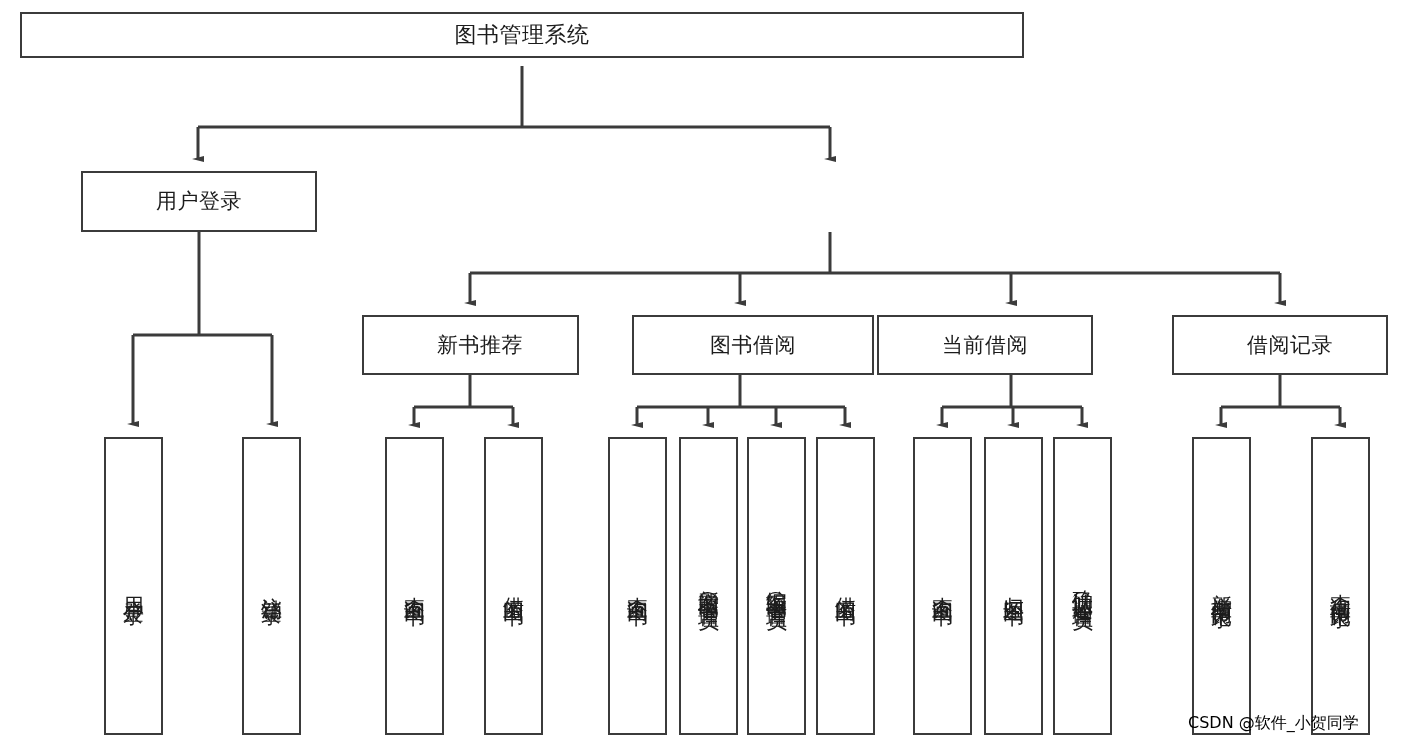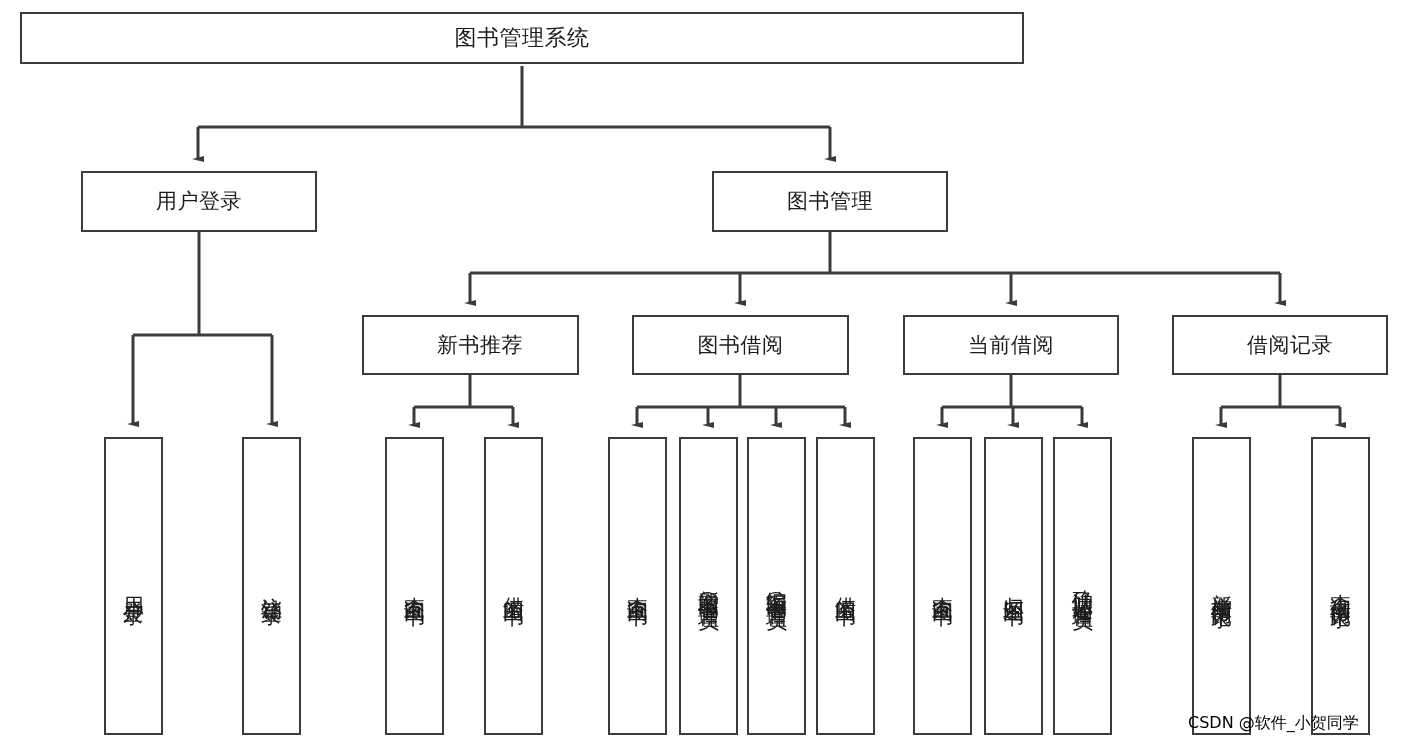--- a/index.html
+++ b/index.html
@@ -123,38 +123,35 @@
       <path d="M1013,407 L1013,425" marker-end="url(#arrow)"></path>
       <path d="M1082,407 L1082,425" marker-end="url(#arrow)"></path>
 
       <path d="M1280,375 L1280,407"></path>
       <path d="M1221,407 L1340,407"></path>
       <path d="M1221,407 L1221,425" marker-end="url(#arrow)"></path>
       <path d="M1340,407 L1340,425" marker-end="url(#arrow)"></path>
     </g>
   </svg>
 
-  <div class="node horiz root" style="left: 20px; top: 12px; width: 1004px; height: 52px;">
+  <div class="node horiz root" style="left: 20px; top: 12px; width: 1004px; height: 46px;">
     <span class="label">图书管理系统</span>
   </div>
 
   <div class="node horiz" style="left: 81px; top: 171px; width: 236px; height: 61px;">
     <span class="label">用户登录</span>
   </div>
-  <div class="node horiz" style="left: 712px; top: 171px; width: 236px; height: 61px;">
-    <span class="label">图书管理</span>
-  </div>
 
   <div class="node horiz" style="left: 362px; top: 315px; width: 217px; height: 60px; padding-left: 19px;">
     <span class="label">新书推荐</span>
   </div>
-  <div class="node horiz" style="left: 632px; top: 315px; width: 217px; height: 60px;">
+  <div class="node horiz" style="left: 632px; top: 315px; width: 242px; height: 60px;">
     <span class="label">图书借阅</span>
   </div>
-  <div class="node horiz" style="left: 903px; top: 315px; width: 216px; height: 60px;">
+  <div class="node horiz" style="left: 877px; top: 315px; width: 216px; height: 60px;">
     <span class="label">当前借阅</span>
   </div>
   <div class="node horiz" style="left: 1172px; top: 315px; width: 216px; height: 60px; padding-left: 20px;">
     <span class="label">借阅记录</span>
   </div>
 
   <div class="node vert" style="left: 104px; top: 437px; width: 59px; height: 298px;">
     <span class="label">用户登录</span>
   </div>
   <div class="node vert" style="left: 242px; top: 437px; width: 59px; height: 298px;">

